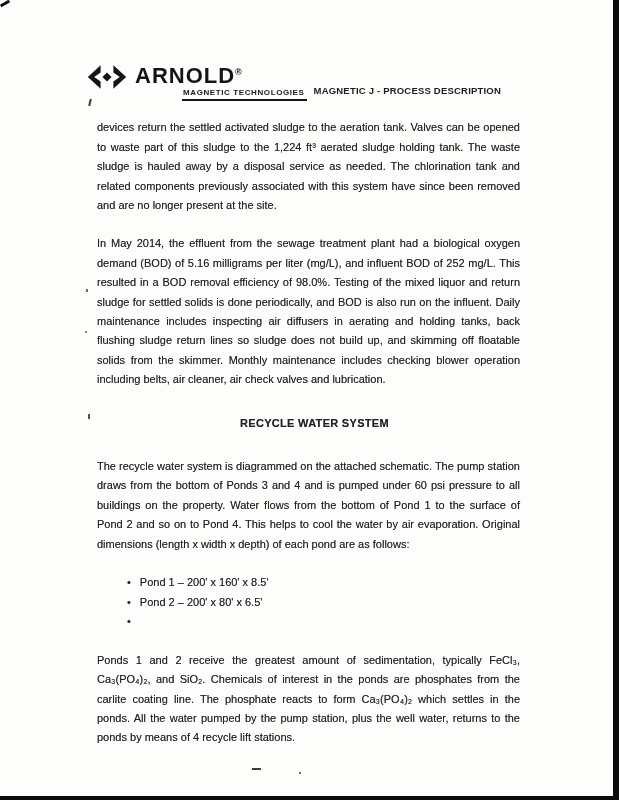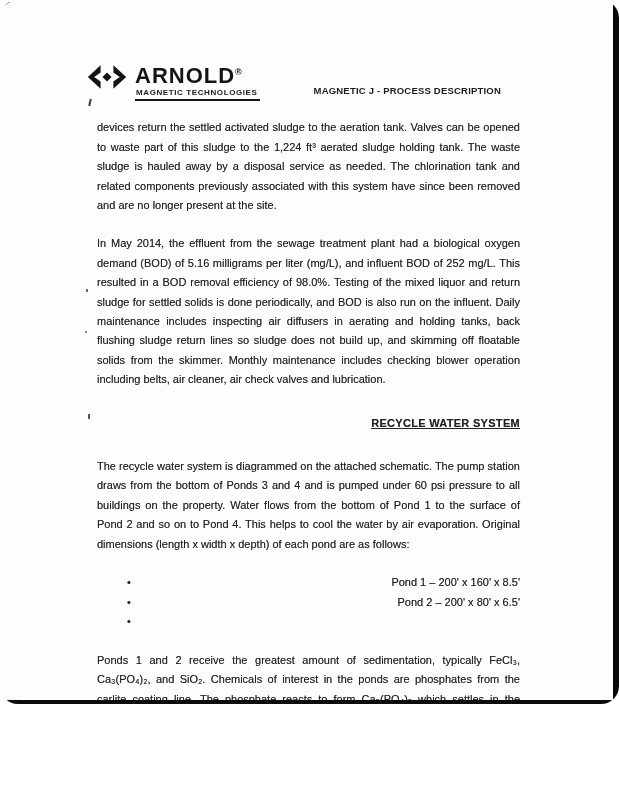--- a/index.html
+++ b/index.html
@@ -3,26 +3,25 @@
 <meta charset="utf-8">
 <style>
   html, body {
     margin: 0;
     padding: 0;
     background: #ffffff;
   }
   .sheet {
     position: relative;
     width: 619px;
-    height: 704px;
+    height: 800px;
     background: #fdfdfb;
     font-family: "Liberation Sans", sans-serif;
     color: #222222;
     overflow: hidden;
-    border-radius: 18px;
   }
 
   
   .header {
     display: flex;
     align-items: flex-end;
     padding: 62px 0 0 86px;
   }
   .logo-block {
     display: flex;
@@ -49,20 +48,21 @@
   }
   .logo-sub {
     font-size: 8px;
     font-weight: bold;
     letter-spacing: 0.6px;
     color: #1a1a1a;
     border-bottom: 2px solid #141414;
     padding: 1px 2px 2px 1px;
     margin-top: 1px;
     white-space: nowrap;
+    margin-left: 47px;
   }
   .doc-title {
     font-size: 9.5px;
     font-weight: bold;
     letter-spacing: 0.2px;
     color: #1c1c1c;
     margin-left: auto;
     margin-right: 118px;
     padding-bottom: 5px;
     white-space: nowrap;
@@ -76,37 +76,35 @@
     text-align: justify;
     text-shadow: 0 0 0.5px rgba(34, 34, 34, 0.55);
   }
   .body-text p {
     margin: 0 0 19px 0;
   }
   .section-heading {
     font-size: 11px;
     font-weight: bold;
     letter-spacing: 0.3px;
-    text-decoration: underline;
     margin: 24px 0 24px 0;
-    text-align: right;
+    text-align: center;
     padding-left: 12px;
   }
   .pond-list {
     list-style: none;
     margin: 0 0 19px 0;
     padding: 0 0 0 30px;
     text-align: left;
   }
   .pond-list li {
     display: flex;
     align-items: baseline;
     gap: 9px;
     line-height: 19.6px;
-    justify-content: space-between;
   }
   .bullet::before {
     content: "\2022";
     font-size: 11px;
   }
 
   
   .artifact {
     position: absolute;
     background: #0b0b0b;

